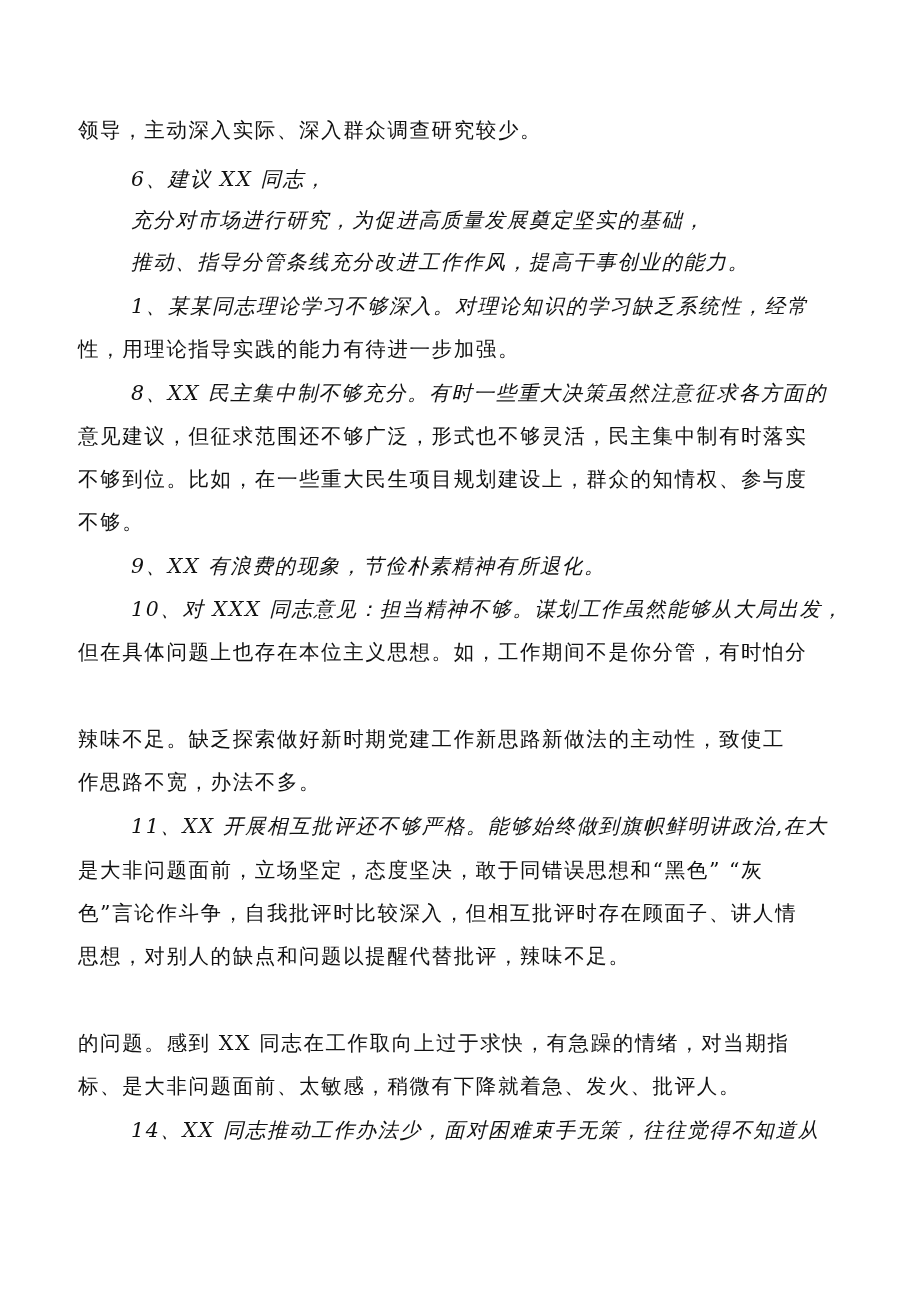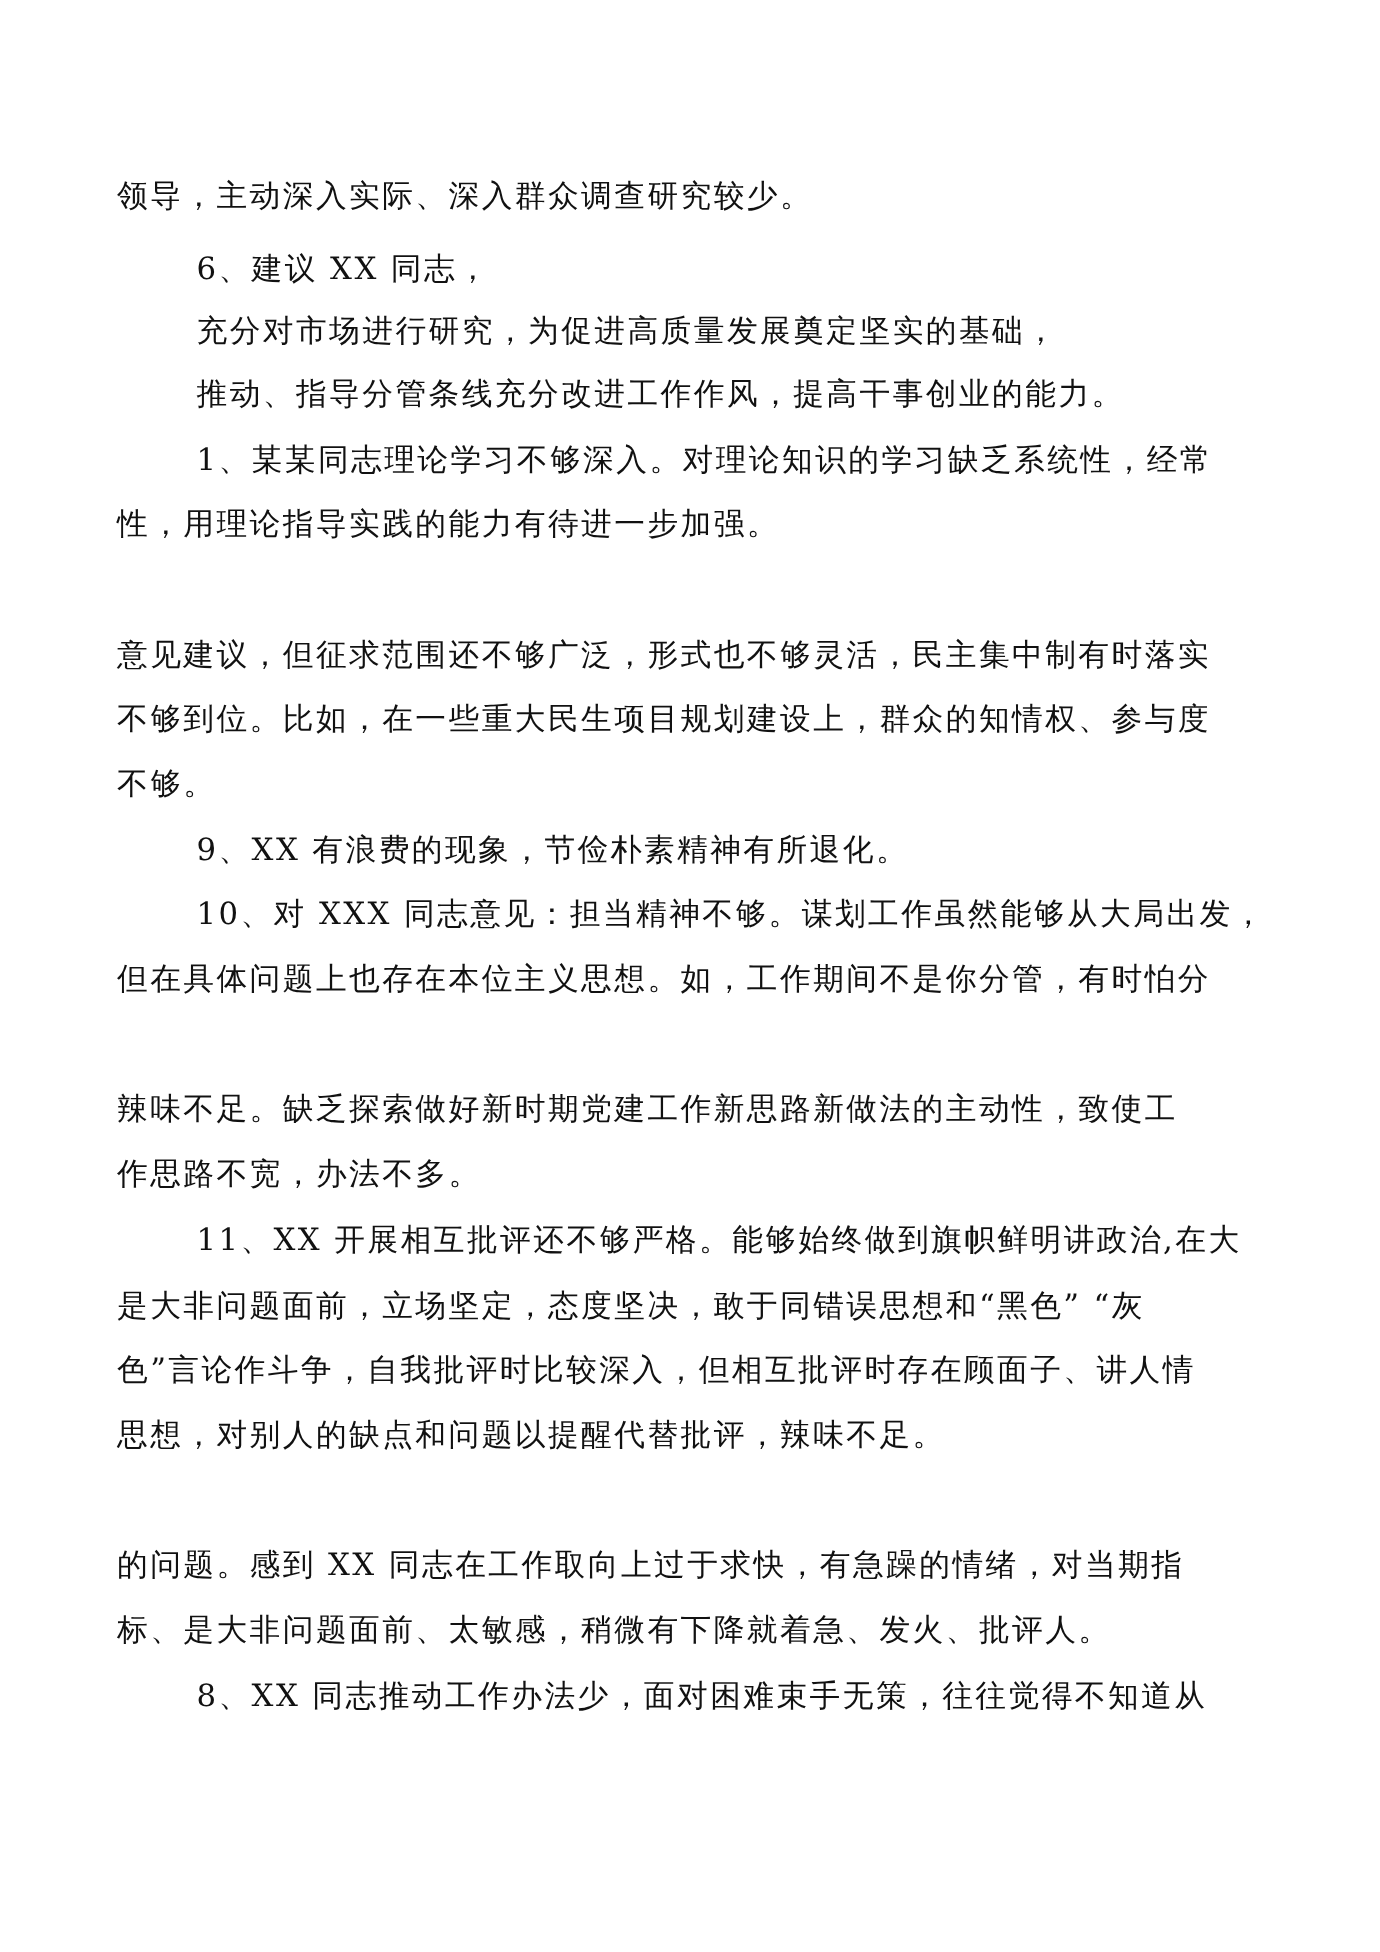--- a/index.html
+++ b/index.html
@@ -1,40 +1,41 @@
 <!DOCTYPE html>
 <html><head>
 <meta charset="utf-8">
 <style>
   html, body { margin: 0; padding: 0; background: #ffffff; }
   body { width: 920px; height: 1301px; position: relative; overflow: hidden;
          font-family: "DejaVu Serif", "Liberation Serif", serif; color: #111; }
   .page { position: absolute; left: 0; top: 0; width: 920px; height: 1301px; border-radius: 15px; }
   .line { position: absolute; left: 78px; font-size: 20.5px; letter-spacing: 1.6px;
           white-space: nowrap; line-height: 26px; }
-  .ind { left: 131px; }
+  .ind { left: 131px; font-style: italic; }
 </style>
 </head>
 <body>
 
 <div class="page">
   <div class="line" style="top:117px">领导，主动深入实际、深入群众调查研究较少。</div>
   <div class="line ind" style="top:166px">6、建议 XX 同志，</div>
   <div class="line ind" style="top:207px">充分对市场进行研究，为促进高质量发展奠定坚实的基础，</div>
   <div class="line ind" style="top:249px">推动、指导分管条线充分改进工作作风，提高干事创业的能力。</div>
   <div class="line ind" style="top:293px">1、某某同志理论学习不够深入。对理论知识的学习缺乏系统性，经常</div>
   <div class="line" style="top:336px">性，用理论指导实践的能力有待进一步加强。</div>
+  <div class="line ind" style="top:380px">8、XX 民主集中制不够充分。有时一些重大决策虽然注意征求各方面的</div>
   <div class="line" style="top:423px">意见建议，但征求范围还不够广泛，形式也不够灵活，民主集中制有时落实</div>
   <div class="line" style="top:466px">不够到位。比如，在一些重大民生项目规划建设上，群众的知情权、参与度</div>
   <div class="line" style="top:509px">不够。</div>
   <div class="line ind" style="top:553px">9、XX 有浪费的现象，节俭朴素精神有所退化。</div>
   <div class="line ind" style="top:596px">10、对 XXX 同志意见：担当精神不够。谋划工作虽然能够从大局出发，</div>
   <div class="line" style="top:639px">但在具体问题上也存在本位主义思想。如，工作期间不是你分管，有时怕分</div>
   <div class="line" style="top:726px">辣味不足。缺乏探索做好新时期党建工作新思路新做法的主动性，致使工</div>
   <div class="line" style="top:769px">作思路不宽，办法不多。</div>
   <div class="line ind" style="top:813px">11、XX 开展相互批评还不够严格。能够始终做到旗帜鲜明讲政治,在大</div>
   <div class="line" style="top:857px">是大非问题面前，立场坚定，态度坚决，敢于同错误思想和“黑色” “灰</div>
   <div class="line" style="top:943px">思想，对别人的缺点和问题以提醒代替批评，辣味不足。</div>
   <div class="line" style="top:900px">色”言论作斗争，自我批评时比较深入，但相互批评时存在顾面子、讲人情</div>
   <div class="line" style="top:1030px">的问题。感到 XX 同志在工作取向上过于求快，有急躁的情绪，对当期指</div>
   <div class="line" style="top:1073px">标、是大非问题面前、太敏感，稍微有下降就着急、发火、批评人。</div>
-  <div class="line ind" style="top:1117px">8、XX 同志推动工作办法少，面对困难束手无策，往往觉得不知道从</div>
+  <div class="line ind" style="top:1117px">14、XX 同志推动工作办法少，面对困难束手无策，往往觉得不知道从</div>
 </div>
 
 </body></html>

